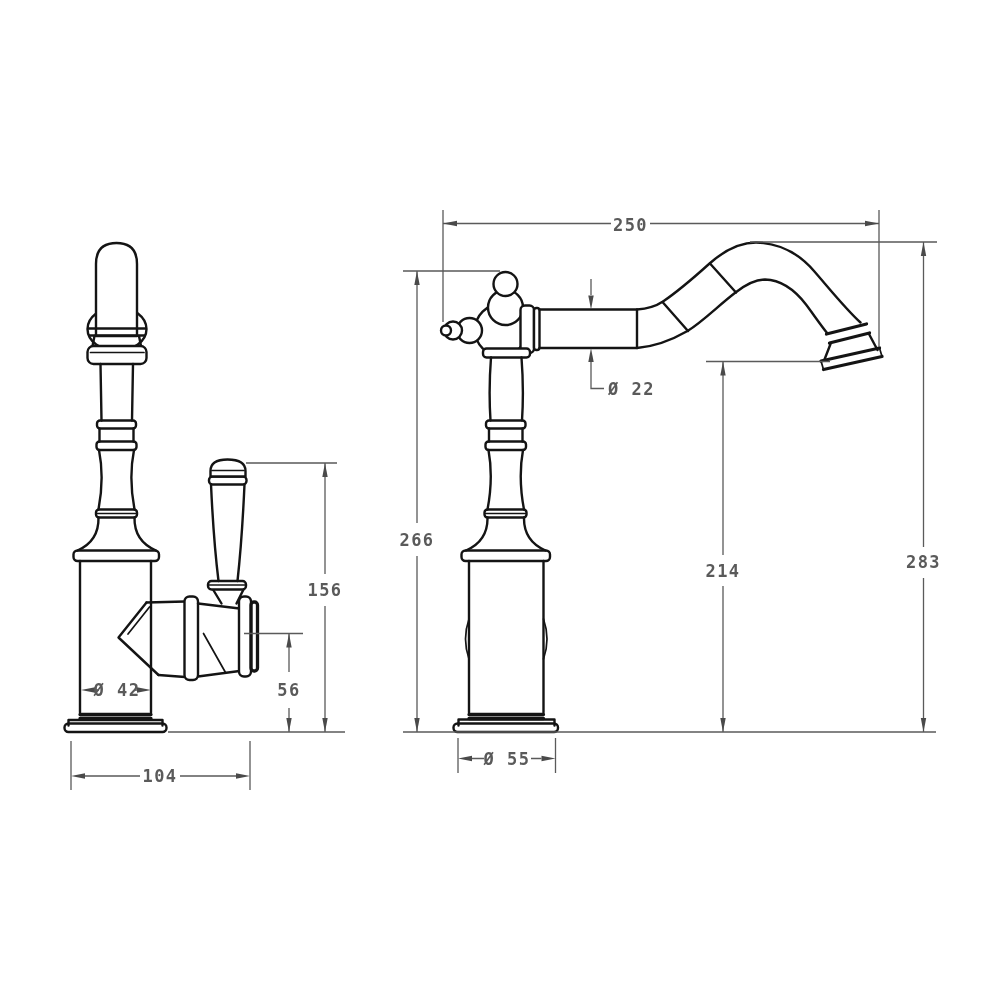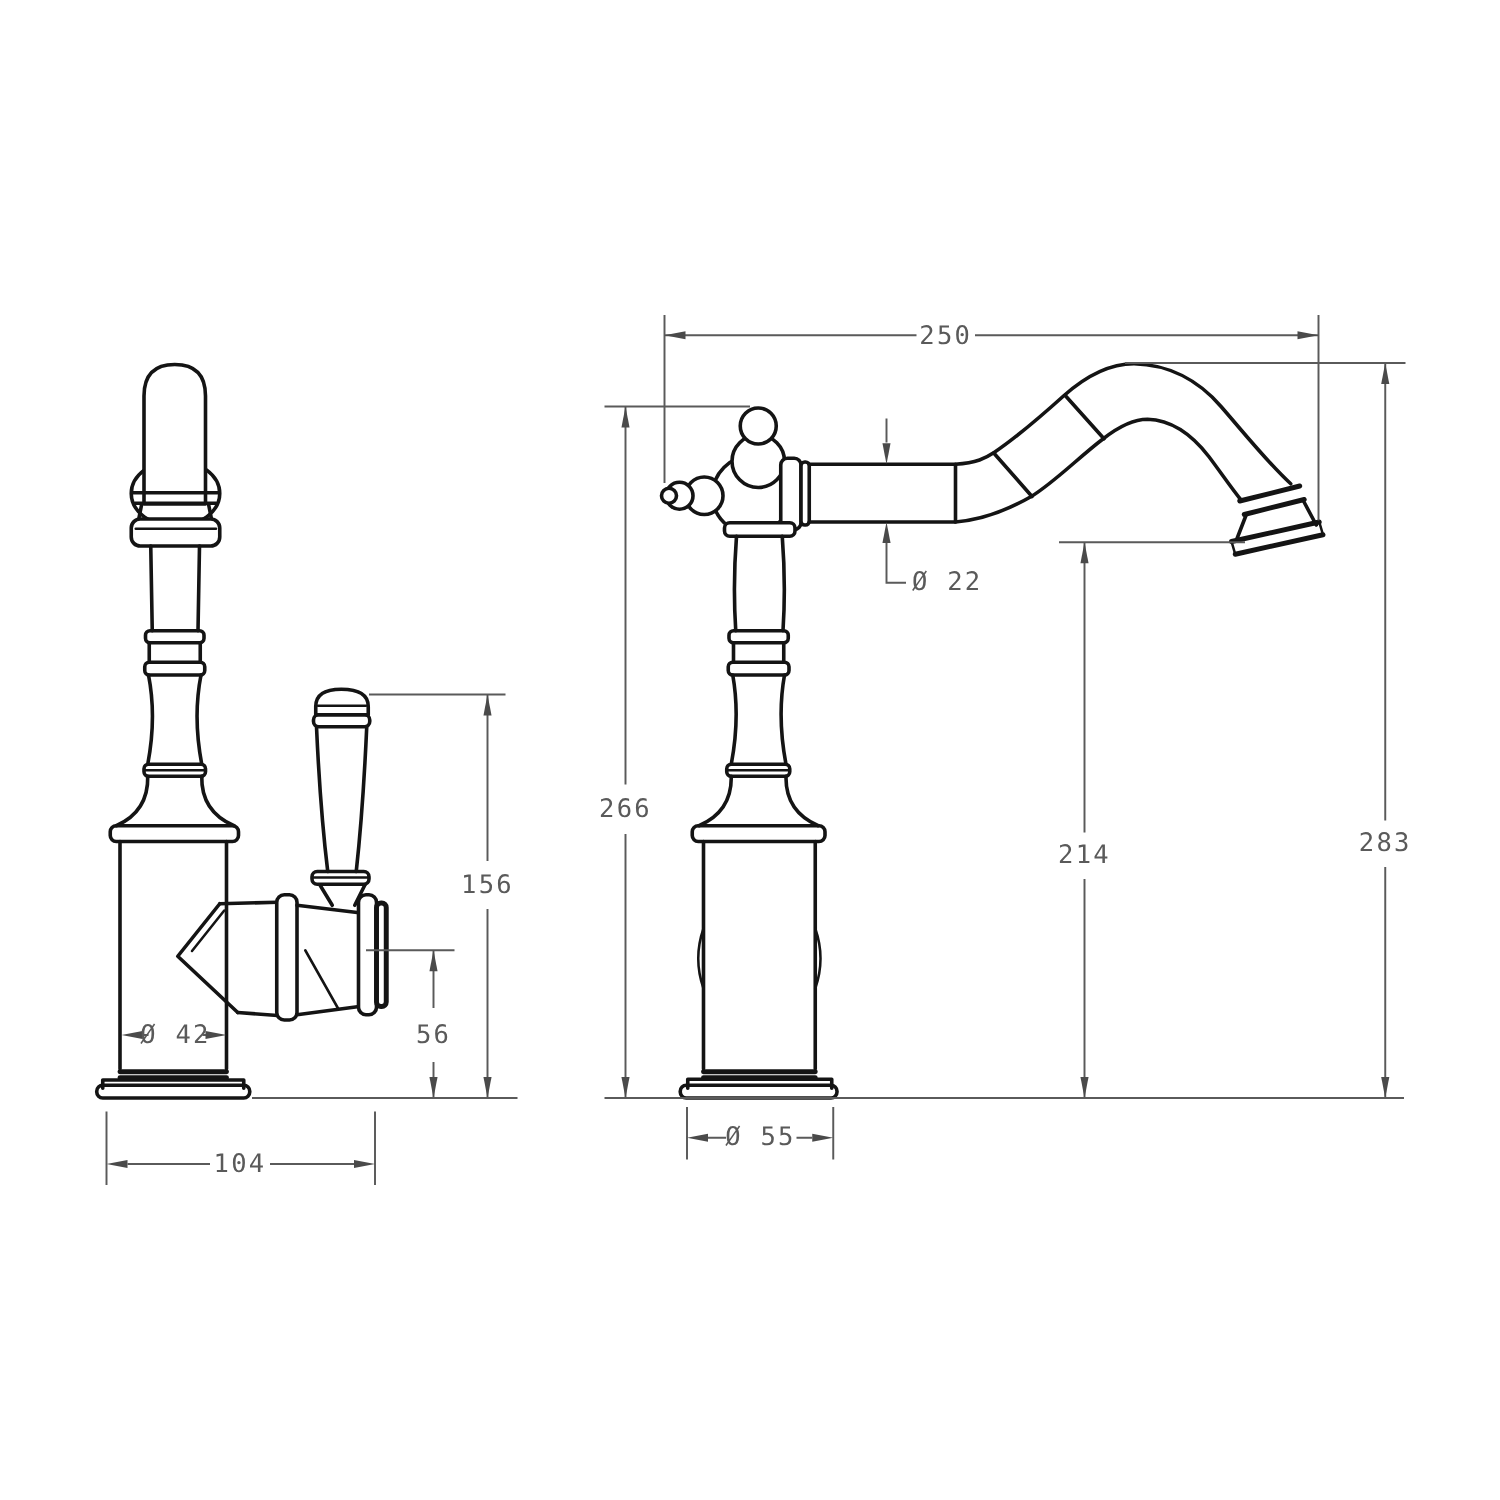--- a/index.html
+++ b/index.html
@@ -3,21 +3,21 @@
 <meta charset="utf-8">
 <style>
   html, body {
     margin: 0;
     padding: 0;
     background: #ffffff;
     width: 1000px;
     height: 1000px;
     font-family: "DejaVu Sans Mono", monospace;
   }
-  .stage { width: 864px; height: 1000px; position: relative; }
+  .stage { width: 864px; height: 1000px; position: relative; font-weight: bold; }
   svg { display: block; }
 
   
   .obj path, .obj rect, .obj circle, .obj ellipse {
     fill: none;
     stroke: #141414;
     stroke-width: 2.4;
     stroke-linecap: round;
     stroke-linejoin: round;
   }

